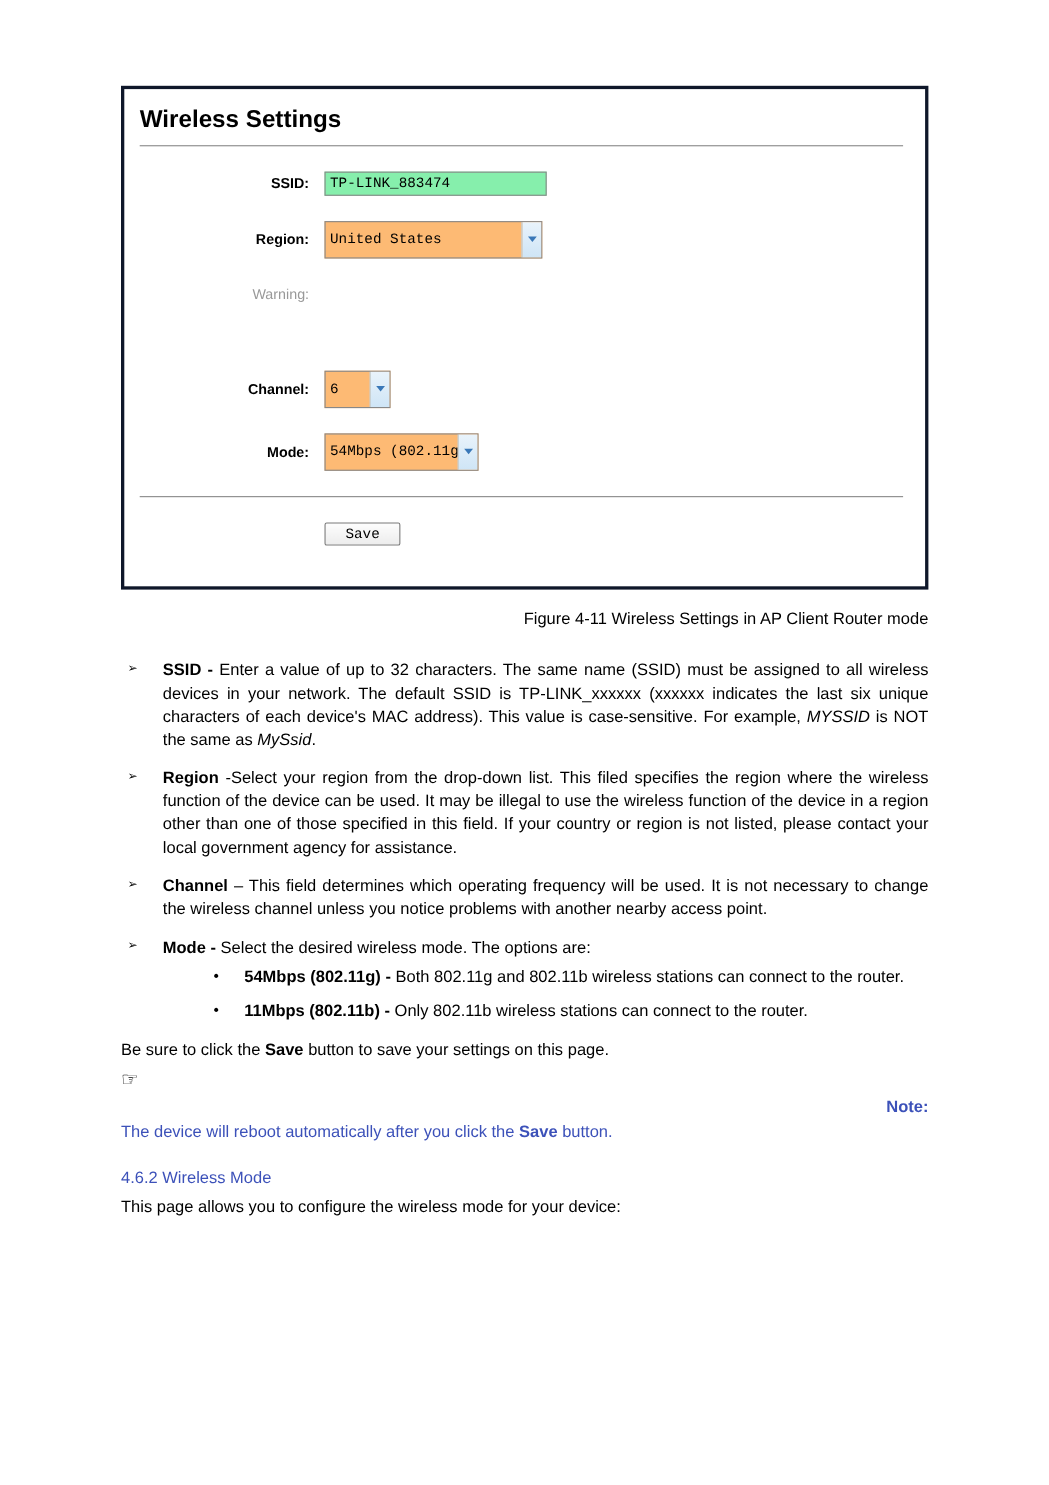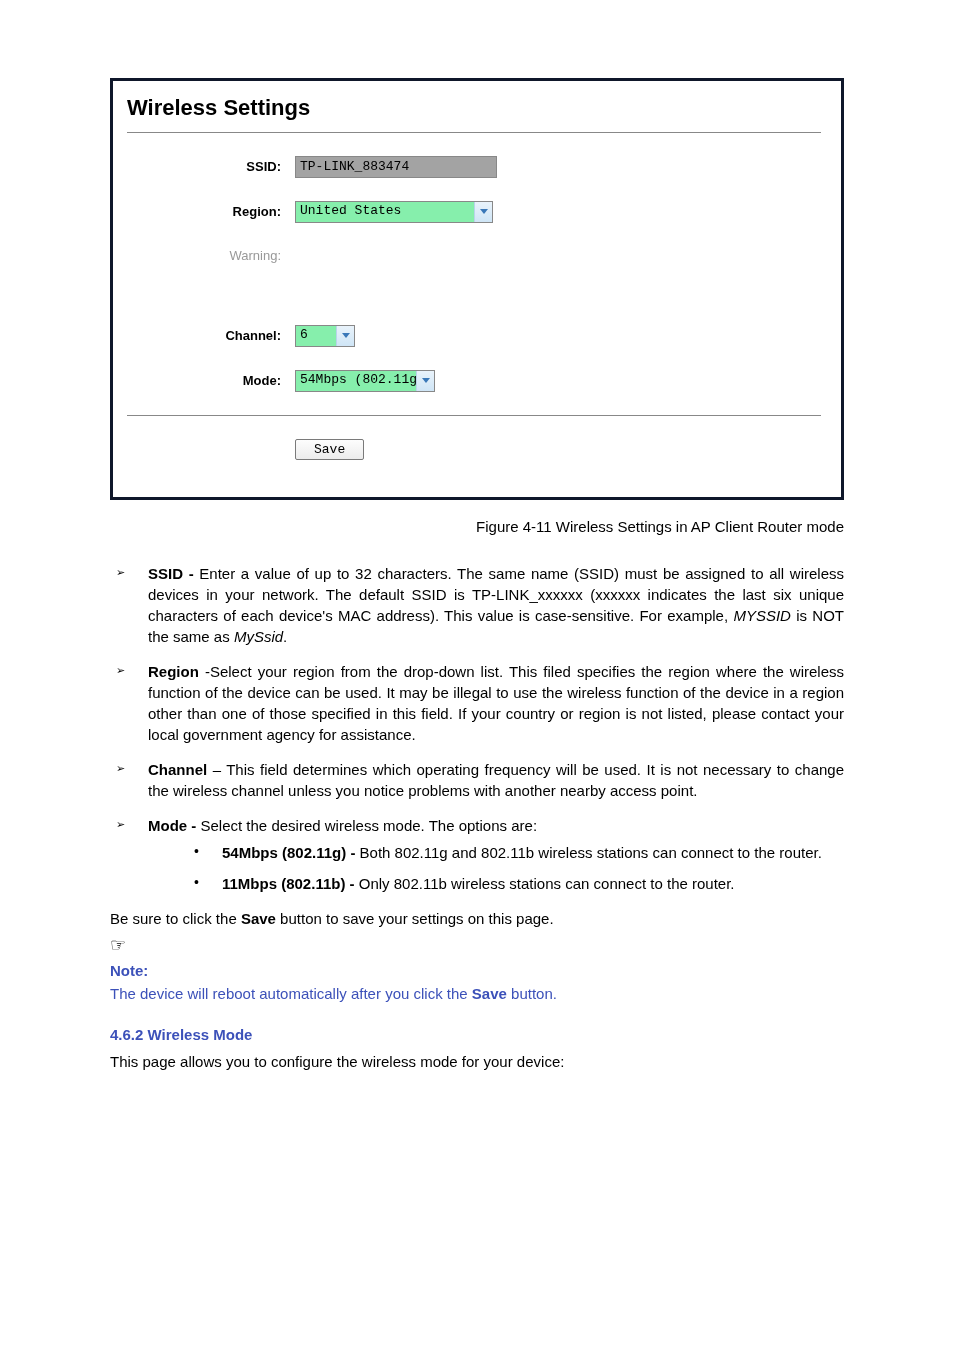--- a/index.html
+++ b/index.html
@@ -53,28 +53,28 @@
       display: flex;
       align-items: center;
     }
     .txt-input {
       font-family: "Courier New", Courier, monospace;
       font-size: 13px;
       border: 1px solid #888;
       height: 22px;
       padding: 1px 4px;
       width: 202px;
-      background: #a3a3a3;
+      background: #86efac;
     }
     .select {
       display: inline-flex;
-      align-items: flex-start;
+      align-items: center;
       border: 1px solid #888;
-      height: 22px;
-      background: #86efac;
+      height: 34px;
+      background: #fdba74;
     }
     .select-val {
       font-family: "Courier New", Courier, monospace;
       font-size: 13px;
       padding: 0 6px 0 4px;
       white-space: nowrap;
     }
     .select-btn {
       width: 18px;
       height: 100%;
@@ -148,27 +148,28 @@
     .bold { font-weight: bold; }
     .bodytxt { text-align: justify; }
     .hand {
       font-size: 18px;
       margin: 4px 0 2px 0;
     }
     .note-title {
       font-weight: bold;
       color: #3c51b9;
       margin-bottom: 2px;
+      text-align: right;
     }
     .note-body {
       color: #3c51b9;
       margin-bottom: 20px;
     }
     .section-head {
-      font-weight: bold;
+      font-weight: normal;
       color: #3c51b9;
       margin-bottom: 6px;
     }
     .pagenum {
       position: absolute;
       bottom: 28px;
       left: 0; right: 0;
       text-align: center;
       font-size: 14px;
     }

